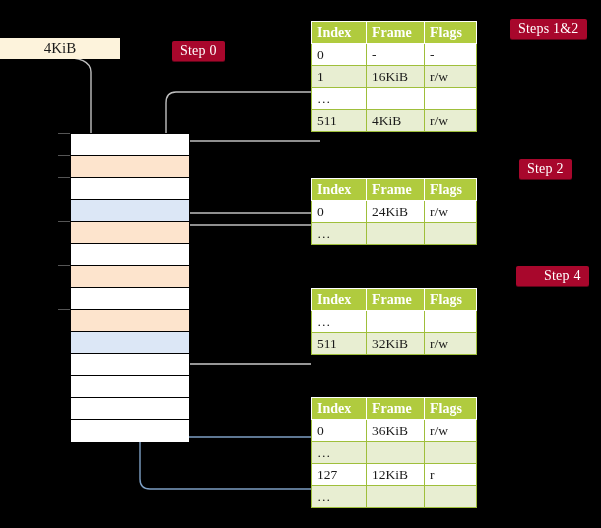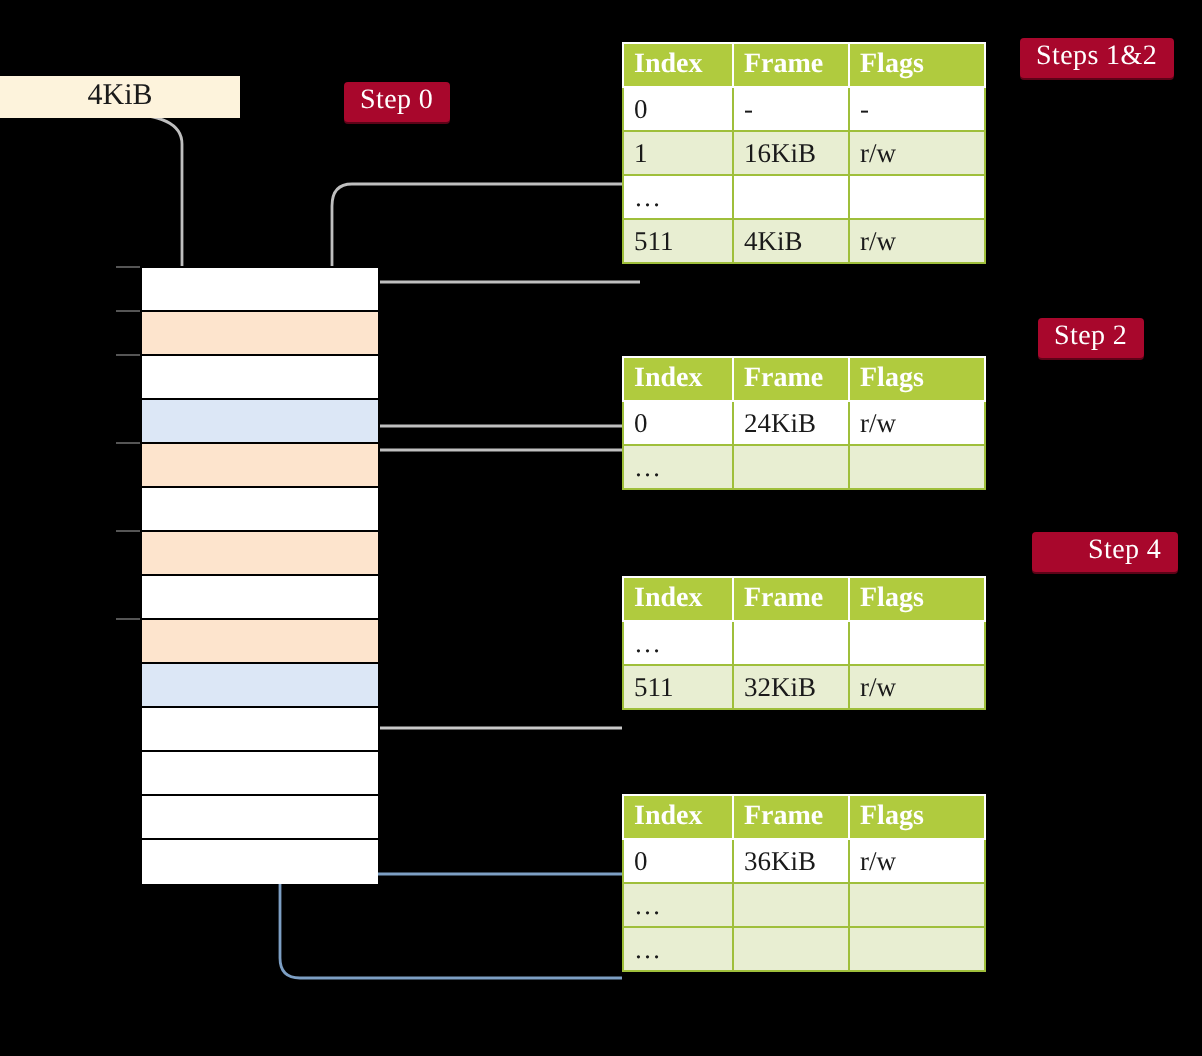--- a/index.html
+++ b/index.html
@@ -82,21 +82,21 @@
     background:#b0cb3e;
     color:#ffffff;
     font-weight:bold;
     font-size:14px;
     border-color:#ffffff;
   }
   .ptable tr.alt td{background:#e8eed2;}
   .ptable td.hl{background:#fbf7a0;}
   .c-index{width:55px;}
   .c-frame{width:58px;}
-  .c-flags{width:68px;}
+  .c-flags{width:52px;}
 
   
   svg.wires{position:absolute;left:0;top:0;width:601px;height:528px;
             pointer-events:none;}
 </style>
 </head>
 <body>
 
 <svg class="wires" viewBox="0 0 601 528">
   <defs>
@@ -257,20 +257,25 @@
         <tr>
           <td class="c-index">0</td>
           <td class="c-frame">36KiB</td>
           <td class="c-flags">r/w</td>
         </tr>
         <tr class="alt">
           <td class="c-index">…</td>
           <td class="c-frame"></td>
           <td class="c-flags"></td>
         </tr>
+        <tr>
+          <td class="c-index">127</td>
+          <td class="c-frame">12KiB</td>
+          <td class="c-flags">r</td>
+        </tr>
         <tr class="alt">
           <td class="c-index">…</td>
           <td class="c-frame"></td>
           <td class="c-flags"></td>
         </tr>
       </tbody>
     </table>
   </div>
 
 </body></html>

